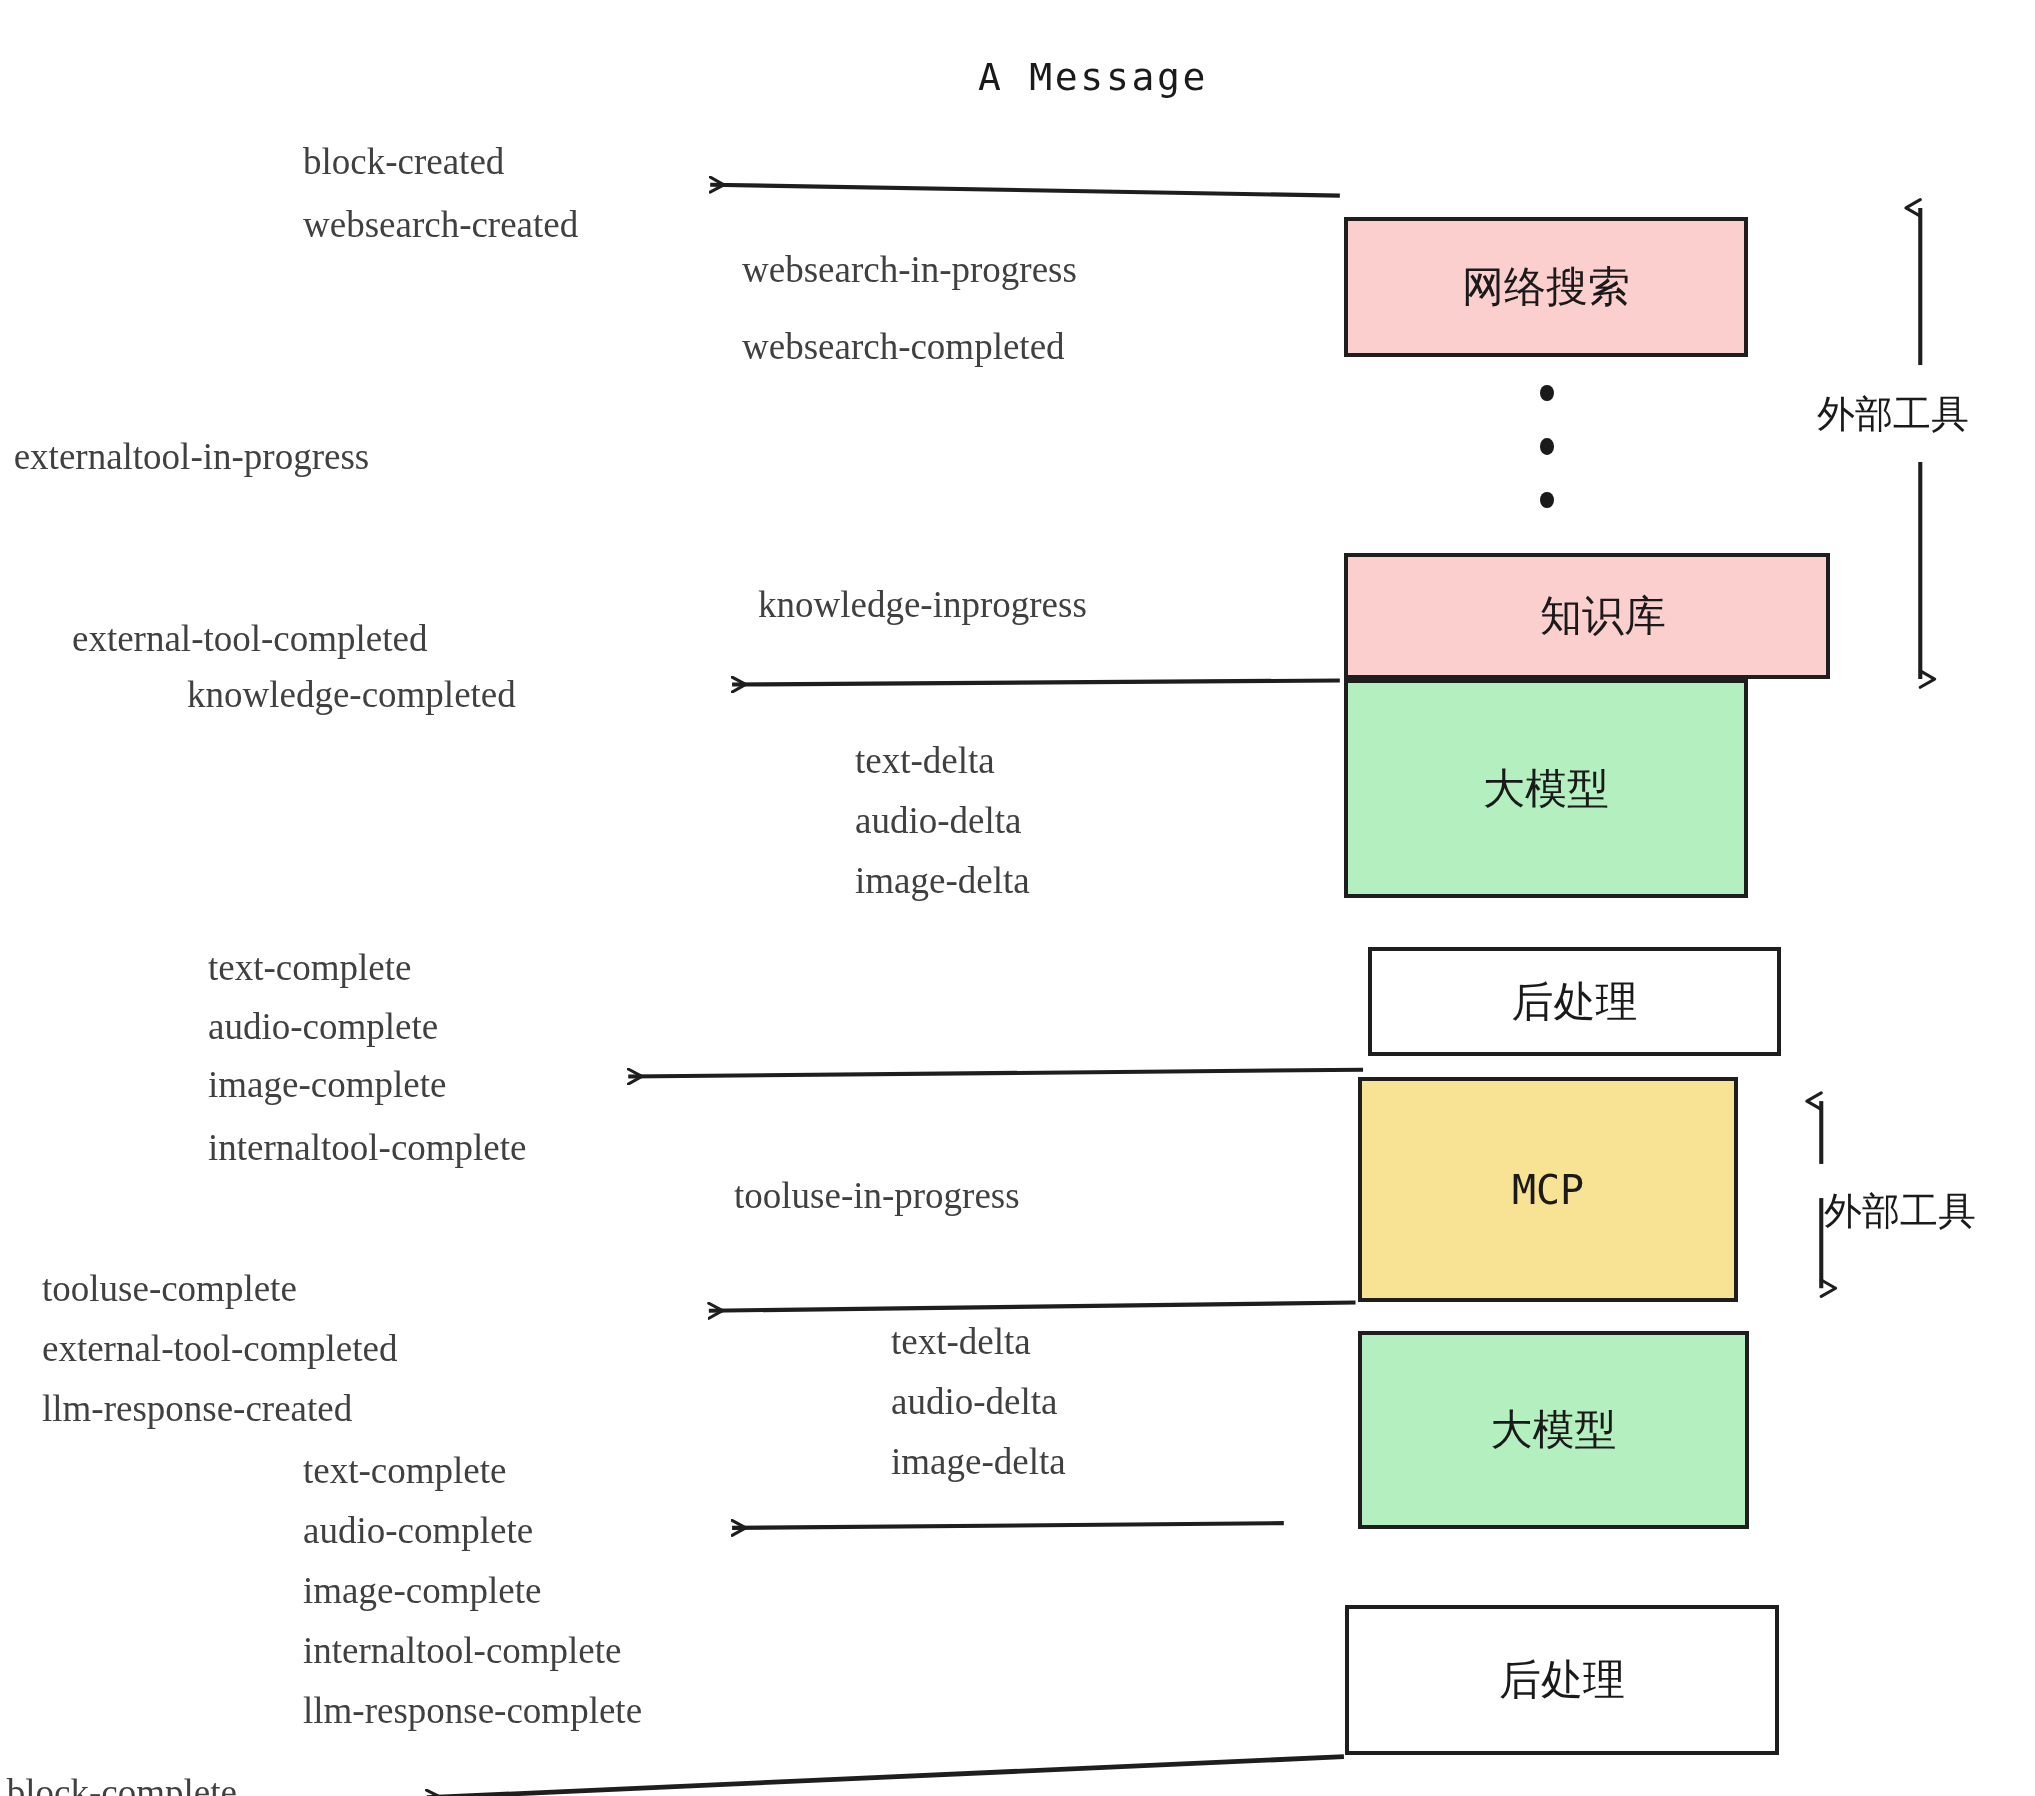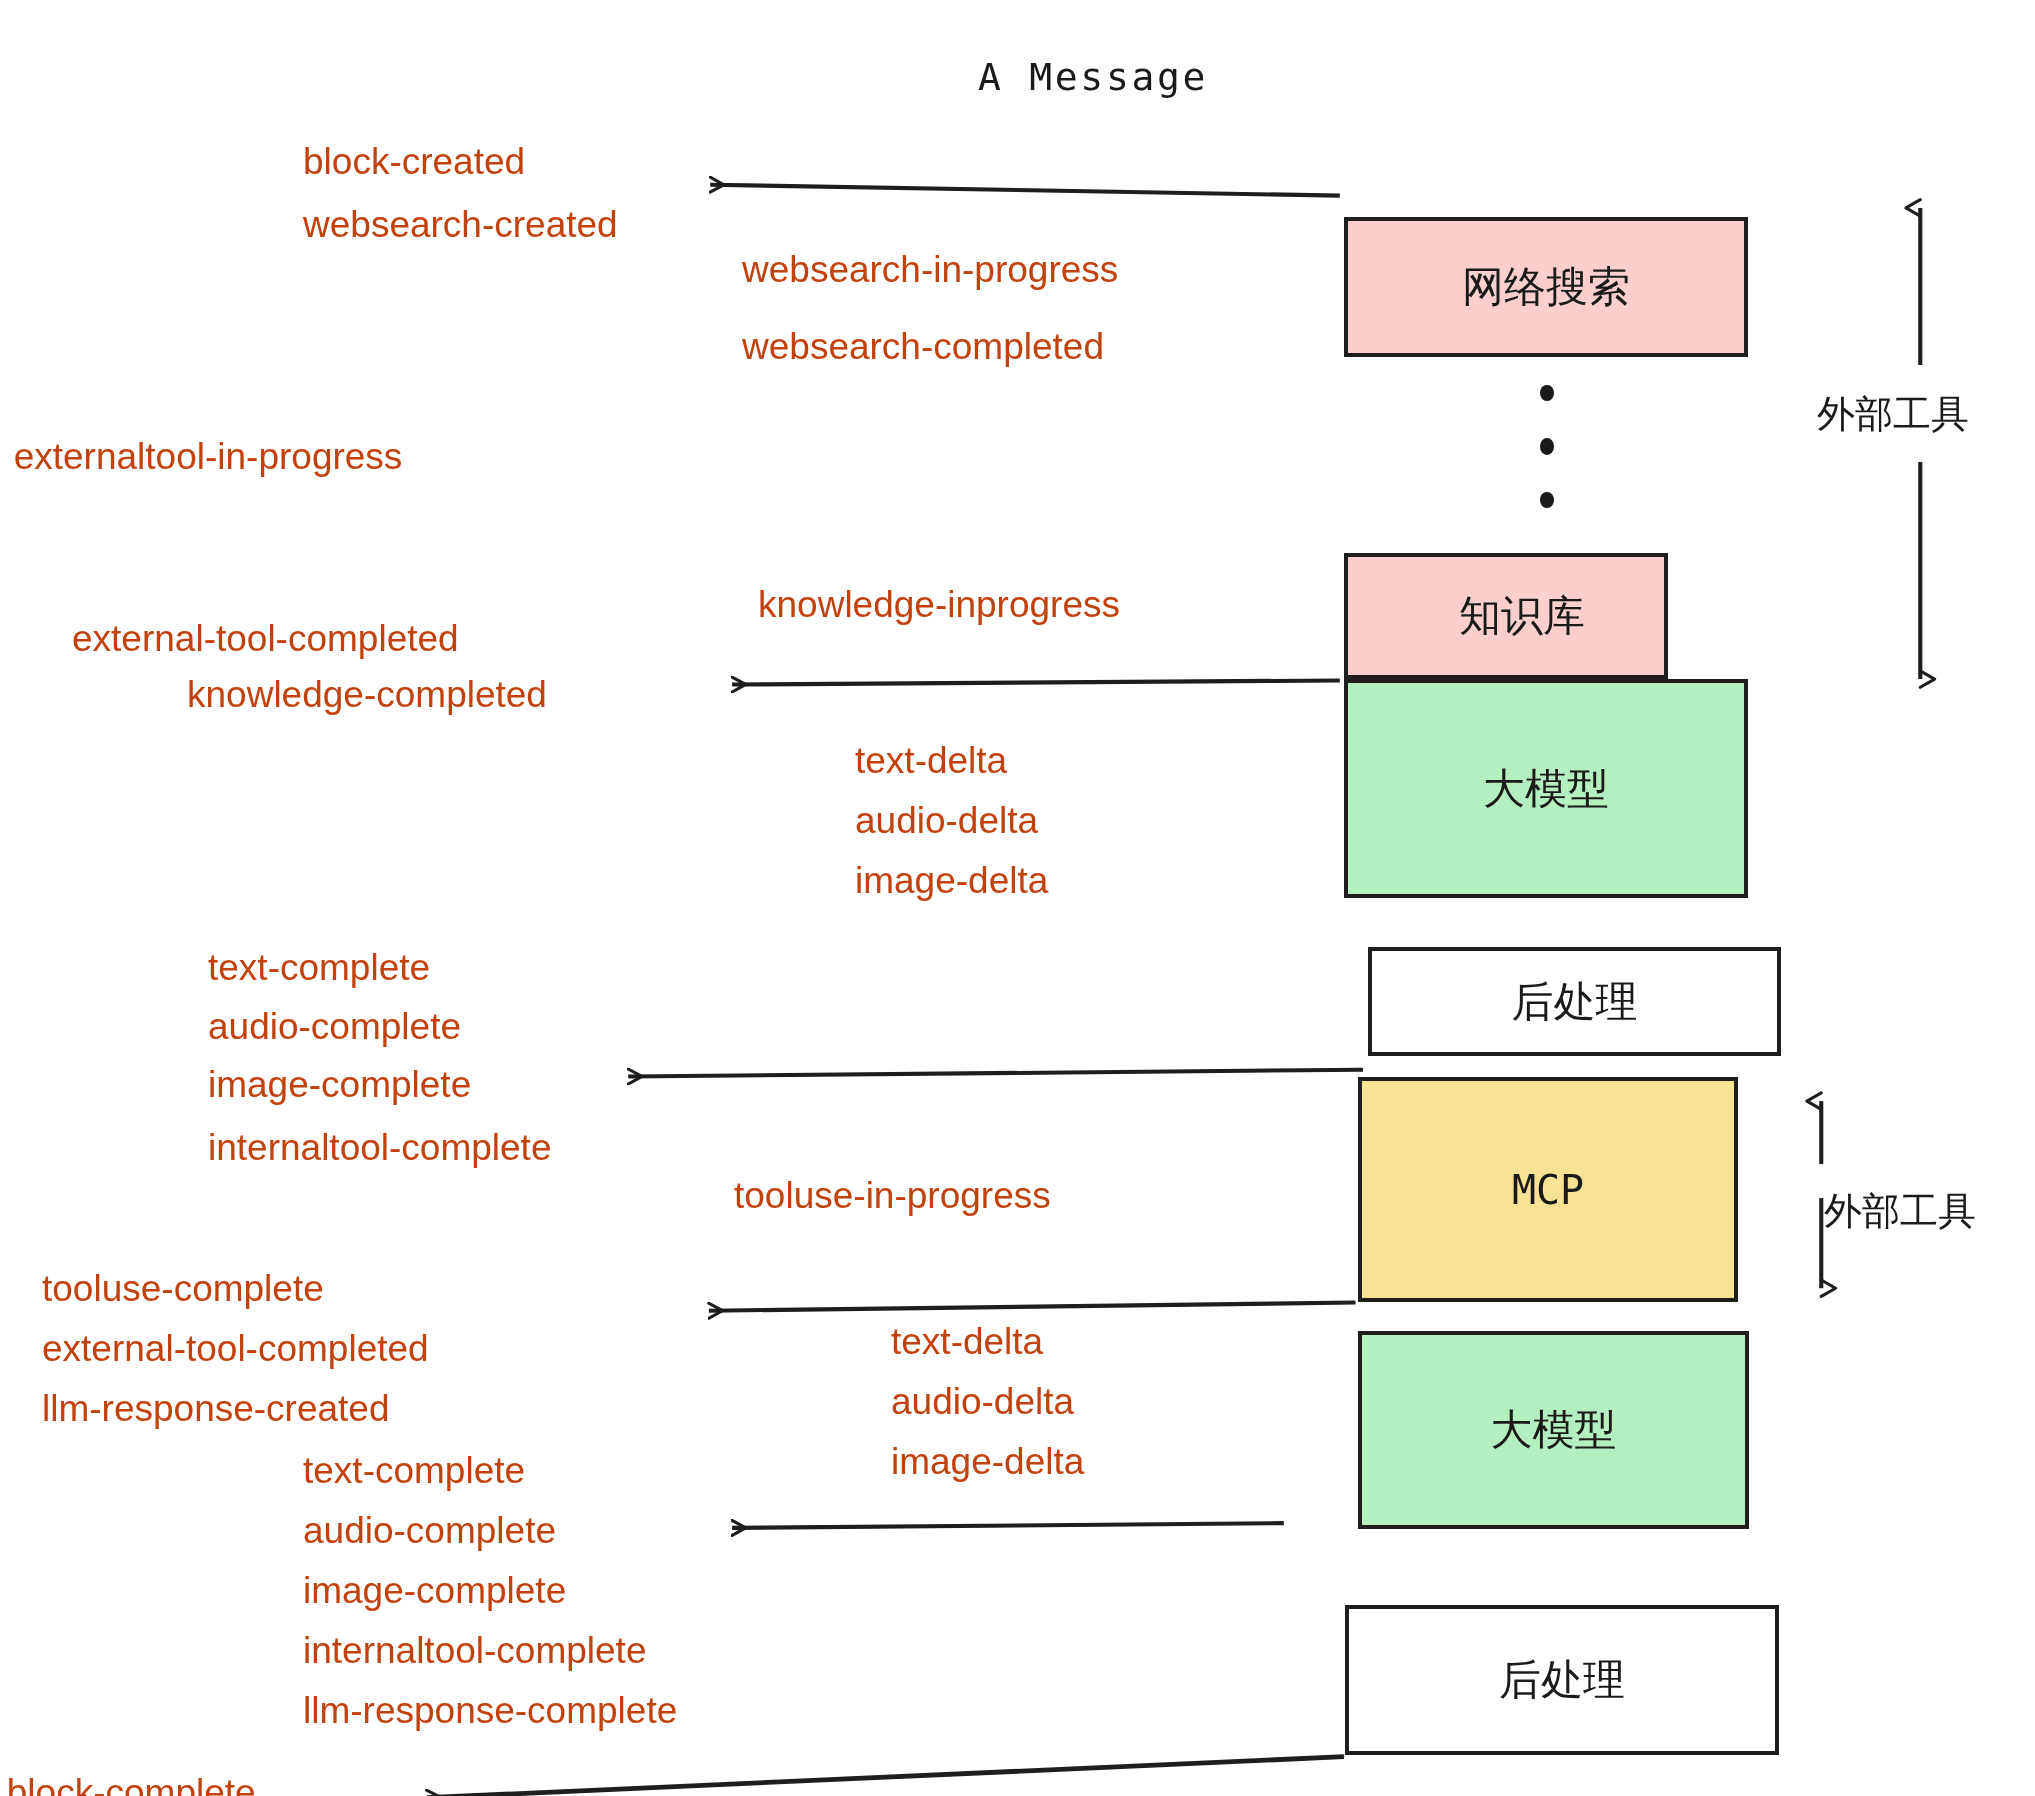--- a/index.html
+++ b/index.html
@@ -18,23 +18,23 @@
   }
   svg.layer {
     position: absolute;
     left: 0;
     top: 0;
     width: 2035px;
     height: 1796px;
   }
   .evt {
     position: absolute;
-    font-family: Liberation Sans, sans-serif;
+    font-family: Liberation Serif, serif;
     font-size: 37px;
-    color: #c2410c;
+    color: #404040;
     white-space: nowrap;
     letter-spacing: 0px;
     line-height: 1;
   }
   .title {
     position: absolute;
     font-family: "DejaVu Sans Mono", "Liberation Mono", monospace;
     font-size: 38px;
     color: #1a1a1a;
     white-space: nowrap;
@@ -117,21 +117,21 @@
     <path d="M2667,1640 L2667,1548" fill="none" stroke="#1E1E1E" stroke-width="6" marker-end="url(#ah-up)"></path>
     <path d="M2667,1690 L2667,1822" fill="none" stroke="#1E1E1E" stroke-width="6" marker-end="url(#ah-down)"></path>
   </svg>
 
   <div class="title" style="left:978px; top:11px;">A Message</div>
 
   <div id="nodes">
       <div class="nodebox" style="left: 1344px; top: 173px; width: 404px; height: 140px; background: rgb(252, 207, 207); border-color: rgb(30, 30, 30); justify-content: center;">
         <span class="boxlabel" style="position: static;">网络搜索</span>
       </div>
-      <div class="nodebox" style="left: 1344px; top: 509px; width: 324px; height: 126px; background: rgb(252, 207, 207); border-color: rgb(30, 30, 30); padding-left: 32px;">
+      <div class="nodebox" style="left: 1344px; top: 509px; width: 486px; height: 126px; background: rgb(252, 207, 207); border-color: rgb(30, 30, 30); padding-left: 32px;">
         <span class="boxlabel" style="position: static;">知识库</span>
       </div>
       <div class="nodebox" style="left: 1344px; top: 635px; width: 404px; height: 219px; background: rgb(180, 239, 192); border-color: rgb(30, 30, 30);">
         <span class="boxlabel" style="position: static;">大模型</span>
       </div>
       <div class="nodebox" style="left: 1368px; top: 903px; width: 413px; height: 109px; background: rgb(255, 255, 255); border-color: rgb(30, 30, 30);">
         <span class="boxlabel" style="position: static;">后处理</span>
       </div>
       <div class="nodebox" style="left: 1358px; top: 1033px; width: 380px; height: 225px; background: rgb(248, 226, 148); border-color: rgb(30, 30, 30);">
         <span class="boxlabel mono" style="position: static;">MCP</span>

